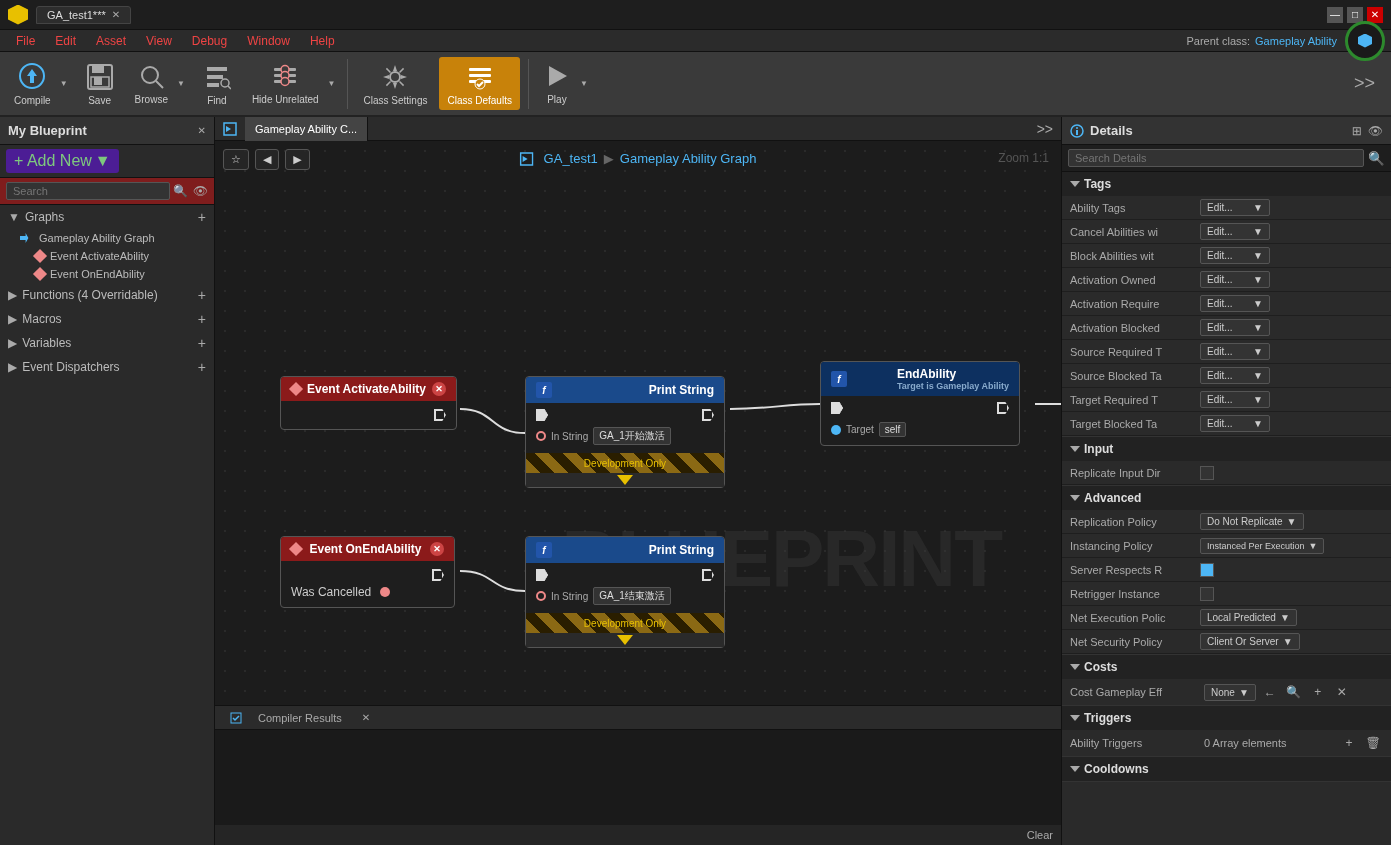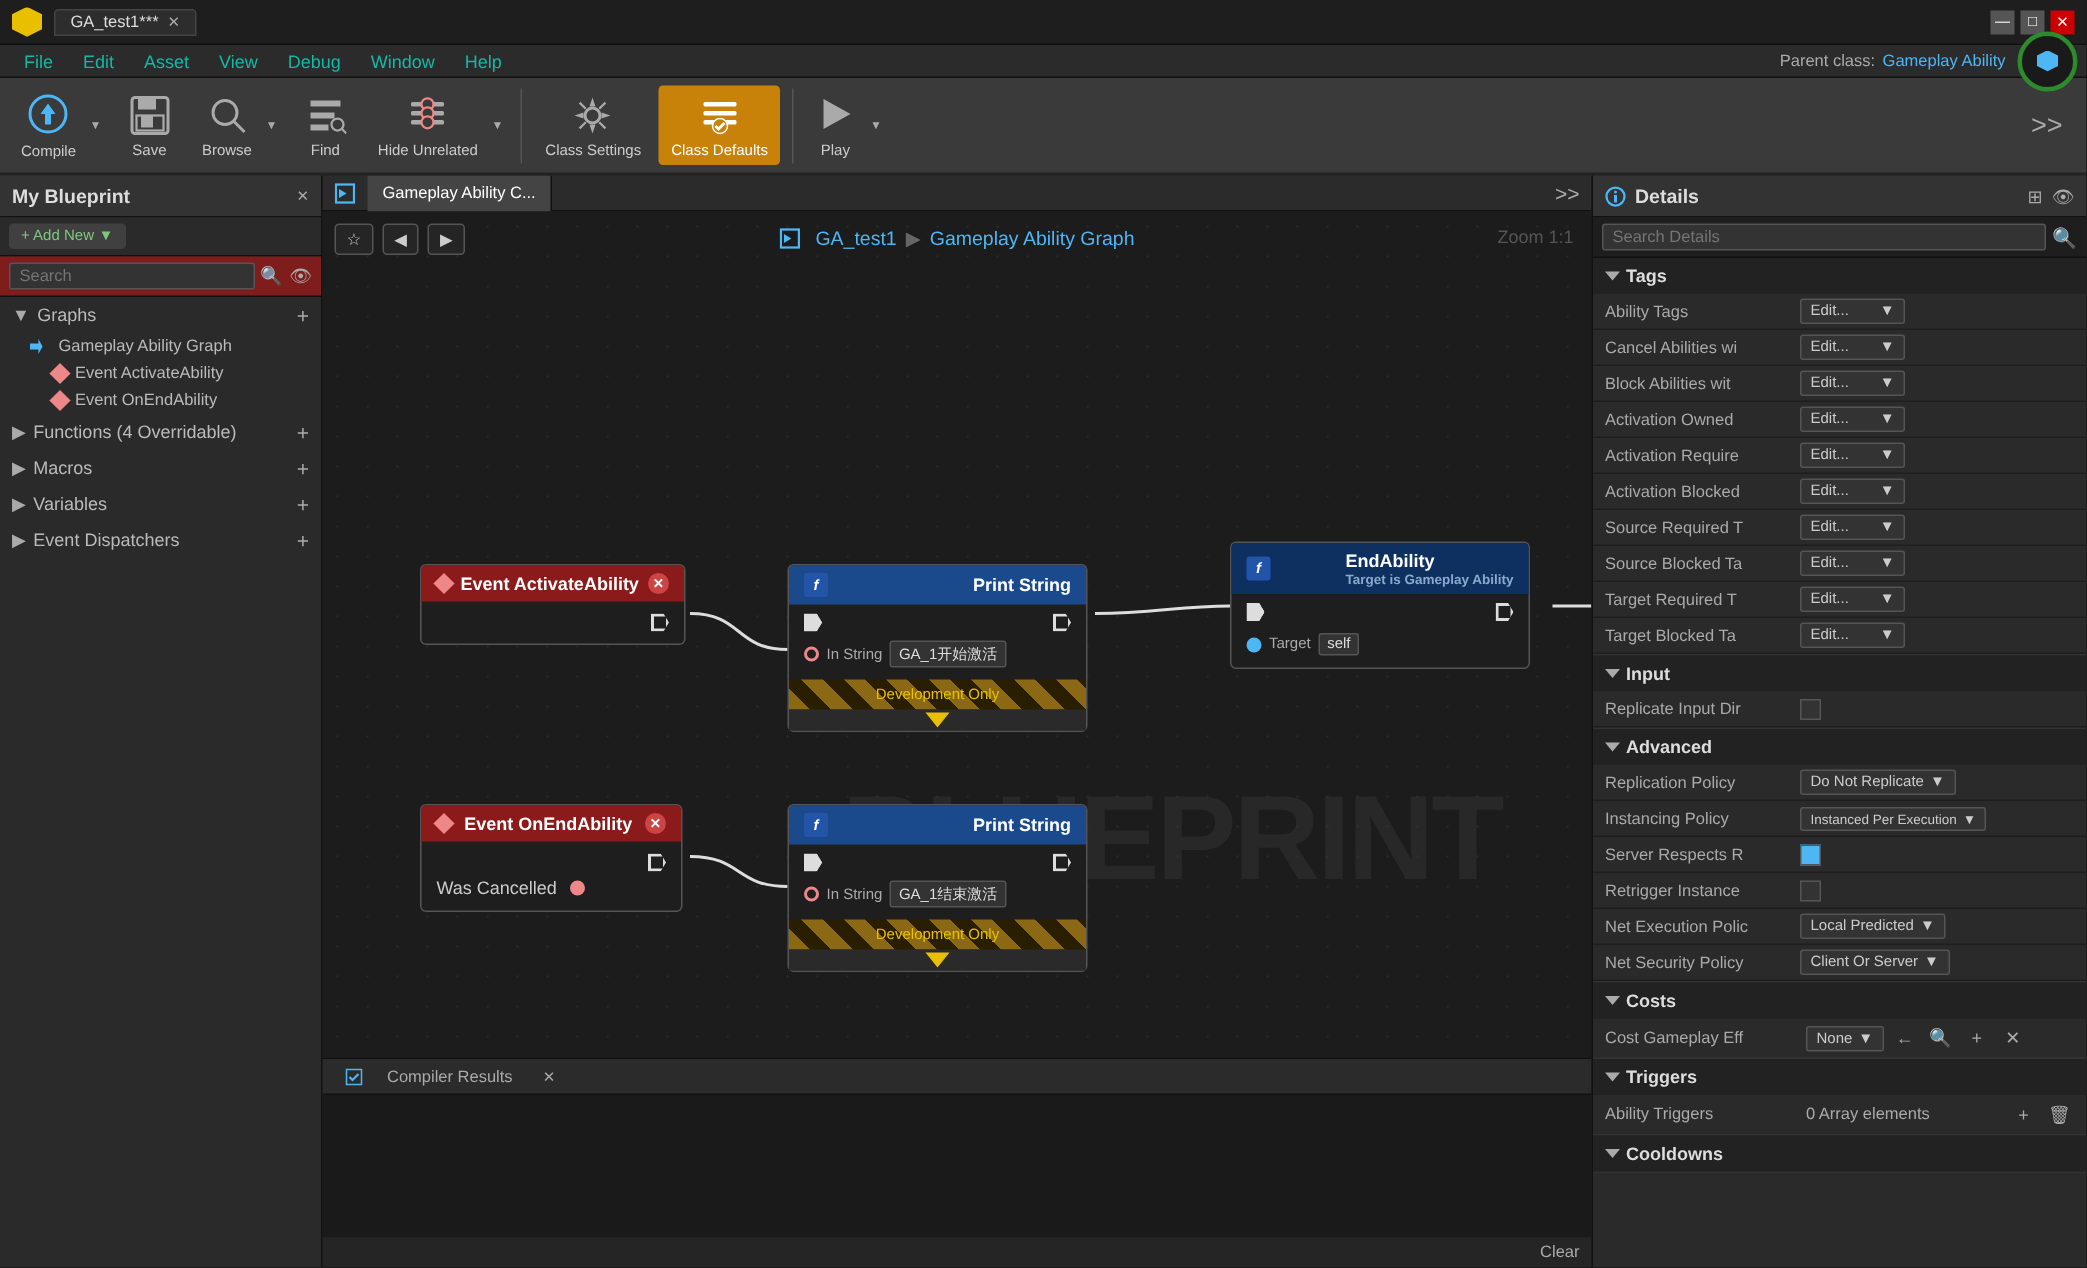--- a/index.html
+++ b/index.html
@@ -12,42 +12,42 @@
     .tab { background: #2d2d2d; border: 1px solid #444; padding: 2px 10px; border-radius: 3px 3px 0 0; display: flex; align-items: center; gap: 6px; color: #ddd; font-size: 11px; }
     .tab-close { color: #aaa; cursor: pointer; font-size: 10px; }
     .title-bar-controls { display: flex; gap: 4px; }
     .title-btn { width: 16px; height: 16px; border: none; cursor: pointer; font-size: 10px; display: flex; align-items: center; justify-content: center; }
     .title-btn.min { background: #555; color: #fff; }
     .title-btn.max { background: #555; color: #fff; }
     .title-btn.close { background: #c00; color: #fff; }
 
     
     .menu-bar { background: #2b2b2b; height: 22px; display: flex; align-items: center; padding: 0 6px; border-bottom: 1px solid #111; }
-    .menu-item { padding: 2px 10px; cursor: pointer; color: #14b8a6; font-size: 12px; }
+    .menu-item { padding: 2px 10px; cursor: pointer; color: #ef4444; font-size: 12px; }
     .parent-class-label { margin-left: auto; color: #aaa; font-size: 11px; }
     .parent-class-value { color: #4db6f5; font-size: 11px; }
 
     
     .toolbar { background: #3a3a3a; height: 65px; display: flex; align-items: center; padding: 0 8px; gap: 4px; border-bottom: 2px solid #222; }
     .toolbar-btn { display: flex; flex-direction: column; align-items: center; justify-content: center; padding: 4px 8px; cursor: pointer; border: none; background: transparent; color: #ccc; font-size: 10px; gap: 2px; min-width: 50px; border-radius: 3px; }
     .toolbar-btn.active { background: #c8820a; color: #fff; }
     .toolbar-btn .icon-area { width: 32px; height: 32px; display: flex; align-items: center; justify-content: center; }
     .toolbar-separator { width: 1px; height: 50px; background: #555; margin: 0 4px; }
     .toolbar-btn-with-arrow { display: flex; align-items: stretch; }
     .toolbar-btn-with-arrow .main-part { display: flex; flex-direction: column; align-items: center; justify-content: center; padding: 4px 6px; cursor: pointer; color: #ccc; font-size: 10px; gap: 2px; }
     .toolbar-btn-with-arrow .arrow-part { display: flex; align-items: center; cursor: pointer; padding: 0 3px; color: #aaa; font-size: 8px; }
 
     
     .main-layout { display: flex; height: calc(845px - 30px - 22px - 65px); }
 
     
     .left-panel { width: 215px; background: #2a2a2a; border-right: 1px solid #111; display: flex; flex-direction: column; flex-shrink: 0; }
     .my-blueprint-header { display: flex; align-items: center; justify-content: space-between; padding: 6px 8px; background: #333; border-bottom: 1px solid #111; }
     .my-blueprint-title { color: #ddd; font-size: 13px; font-weight: bold; }
-    .add-new-btn { background: #404040; color: #7ec87e; border: none; padding: 3px 8px; cursor: pointer; border-radius: 3px; font-size: 10px; display: flex; align-items: center; gap: 3px; }
+    .add-new-btn { background: #4c1d95; color: #7ec87e; border: none; padding: 3px 8px; cursor: pointer; border-radius: 3px; font-size: 16px; display: flex; align-items: center; gap: 3px; }
     .search-bar { display: flex; align-items: center; padding: 4px 6px; background: #7f1d1d; border-bottom: 1px solid #111; gap: 4px; }
     .search-input { flex: 1; background: #333; border: 1px solid #555; color: #ccc; padding: 2px 6px; font-size: 11px; border-radius: 2px; }
     .search-icon-btn { background: none; border: none; color: #aaa; cursor: pointer; font-size: 12px; }
 
     .left-panel-content { flex: 1; overflow-y: auto; }
     .section-header { display: flex; align-items: center; justify-content: space-between; padding: 4px 8px; background: #2a2a2a; cursor: pointer; user-select: none; }
     .section-title { color: #bbb; font-size: 12px; display: flex; align-items: center; gap: 5px; }
     .section-add { color: #aaa; background: none; border: none; cursor: pointer; font-size: 14px; }
     .tree-item { display: flex; align-items: center; padding: 3px 8px 3px 20px; cursor: pointer; color: #bbb; font-size: 11px; gap: 5px; }
     .tree-sub-item { padding-left: 35px; }

